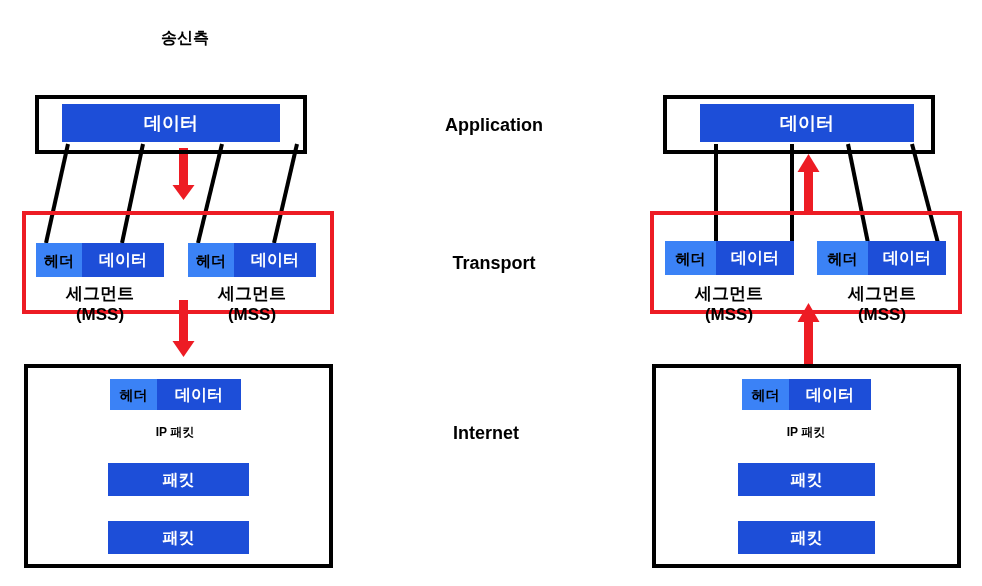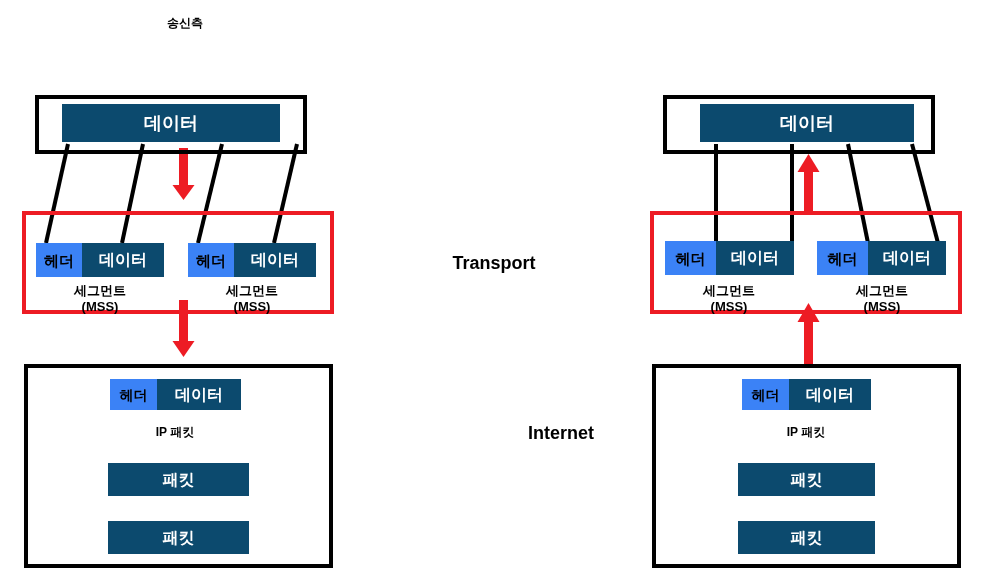--- a/index.html
+++ b/index.html
@@ -7,23 +7,24 @@
     width:982px;height:586px;
     font-family:"Liberation Sans","DejaVu Sans",sans-serif;
     -webkit-font-smoothing:antialiased;
     overflow:hidden;
   }
   #stage{position:relative;width:982px;height:586px;background:#fff;}
 
   
   .col-title{
     position:absolute;
-    font-size:12px;font-weight:bold;color:#000;
+    font-size:16px;font-weight:bold;color:#000;
     text-align:center;white-space:nowrap;
     letter-spacing:0px;
+    margin-top:13px;
   }
 
   
   .layer-label{
     position:absolute;
     font-size:18px;font-weight:bold;color:#000;
     text-align:center;white-space:nowrap;
     width:200px;
   }
 
@@ -38,27 +39,27 @@
 
   
   .blk{
     position:absolute;
     box-sizing:border-box;
     display:flex;align-items:center;justify-content:center;
     color:#ffffff;font-weight:bold;
     white-space:nowrap;
     line-height:1;
   }
-  .blk-data{background:#0c4a6e;}
+  .blk-data{background:#1d4ed8;}
   .blk-header{background:#3b82f6;color:#000000;}
 
   
   .caption{
     position:absolute;
-    font-size:13px;font-weight:bold;color:#000;
+    font-size:17px;font-weight:bold;color:#000;
     text-align:center;white-space:pre-line;
     line-height:1.25;
   }
 
   
   #vec{position:absolute;left:0;top:0;width:982px;height:586px;pointer-events:none;}
 </style>
 </head>
 <body>
 
@@ -96,22 +97,23 @@
     </g>
 
     <g fill="#ED1C24">
       <rect x="804" y="318" width="9" height="46"></rect>
       <polygon points="797.5,322 819.5,322 808.5,303"></polygon>
     </g>
   </svg>
 
   <div class="col-title" style="left:100px;top:15px;width:170px;">송신측</div>
 
+  <div class="layer-label" style="left:394px;top:115px;">Application</div>
   <div class="layer-label" style="left:394px;top:253px;text-align:center;">Transport</div>
-  <div class="layer-label" style="left:394px;top:423px;text-align:right;">Internet</div>
+  <div class="layer-label" style="left:386px;top:423px;">Internet</div>
 
   <div class="frame frame-black" style="left:35px;top:95px;width:272px;height:59px;"></div>
   <div class="blk blk-data" style="left:62px;top:104px;width:218px;height:38px;font-size:18px;">데이터</div>
 
   <div class="frame frame-red" style="left:22px;top:211px;width:312px;height:103px;"></div>
 
   <div class="blk blk-header" style="left:36px;top:243px;width:46px;height:34px;font-size:15px;">헤더</div>
   <div class="blk blk-data" style="left:82px;top:243px;width:82px;height:34px;font-size:16px;">데이터</div>
   <div class="caption" style="left:50px;top:283px;width:100px;">세그먼트
 (MSS)</div>

